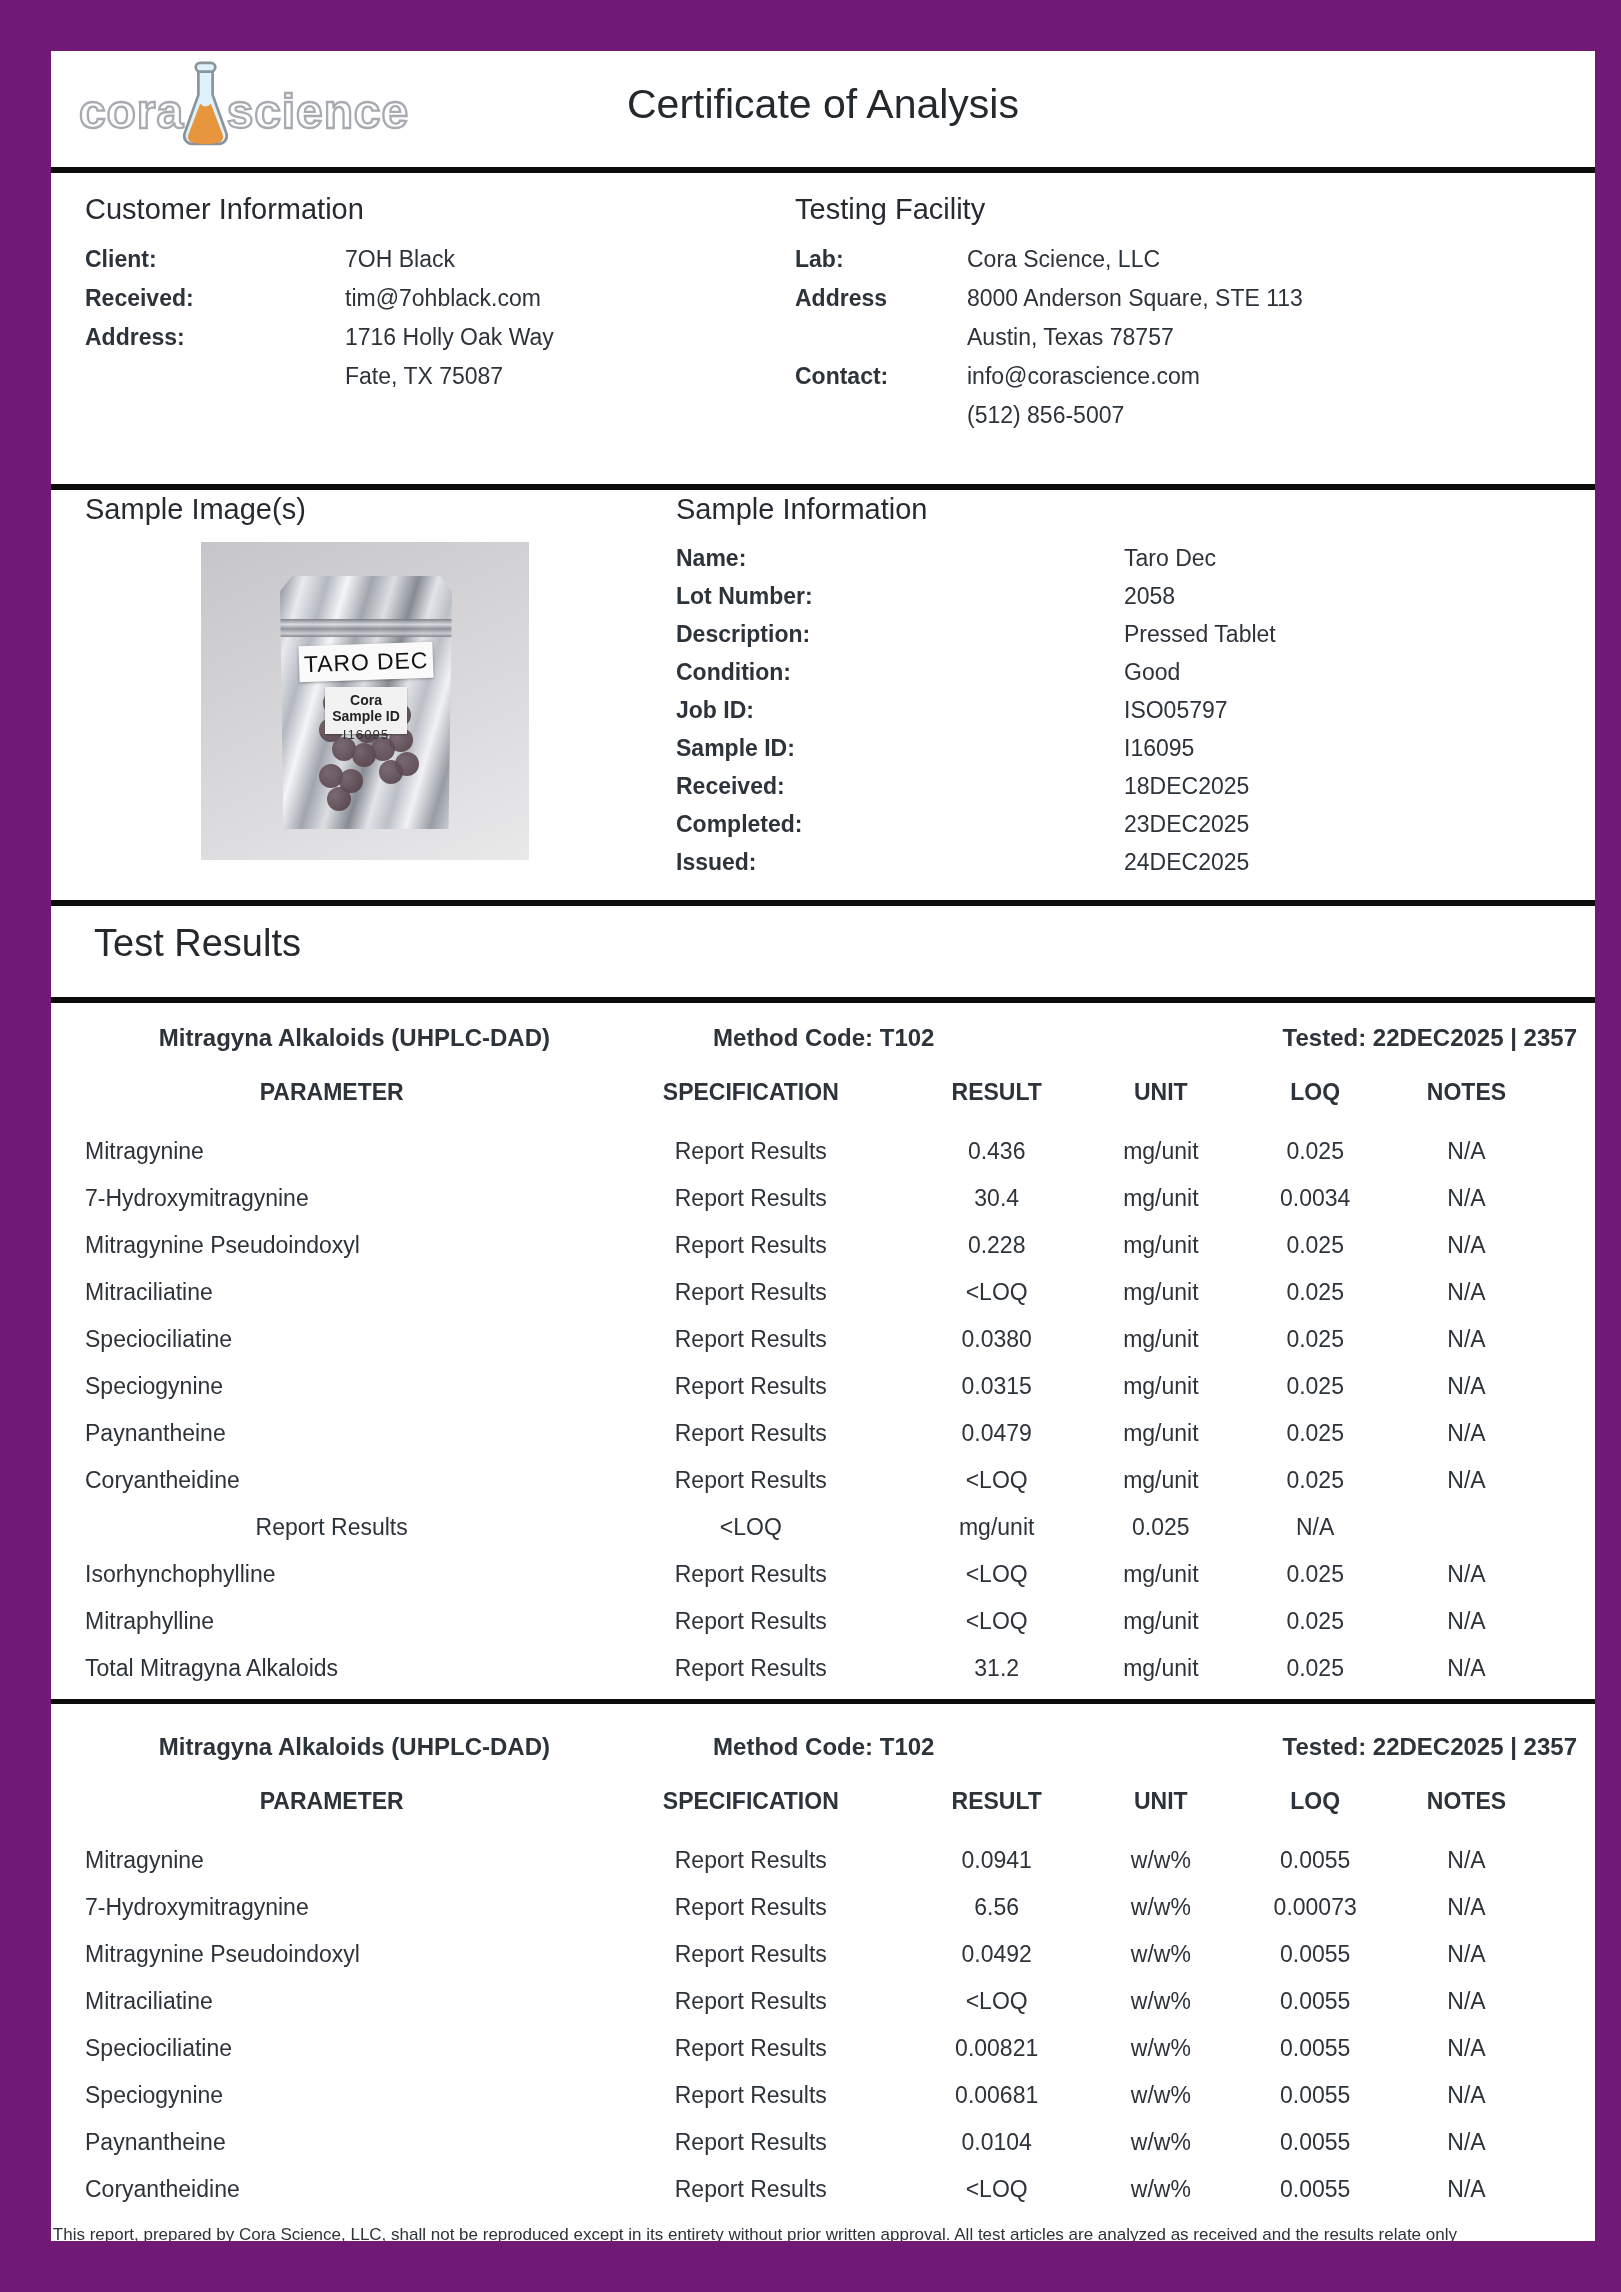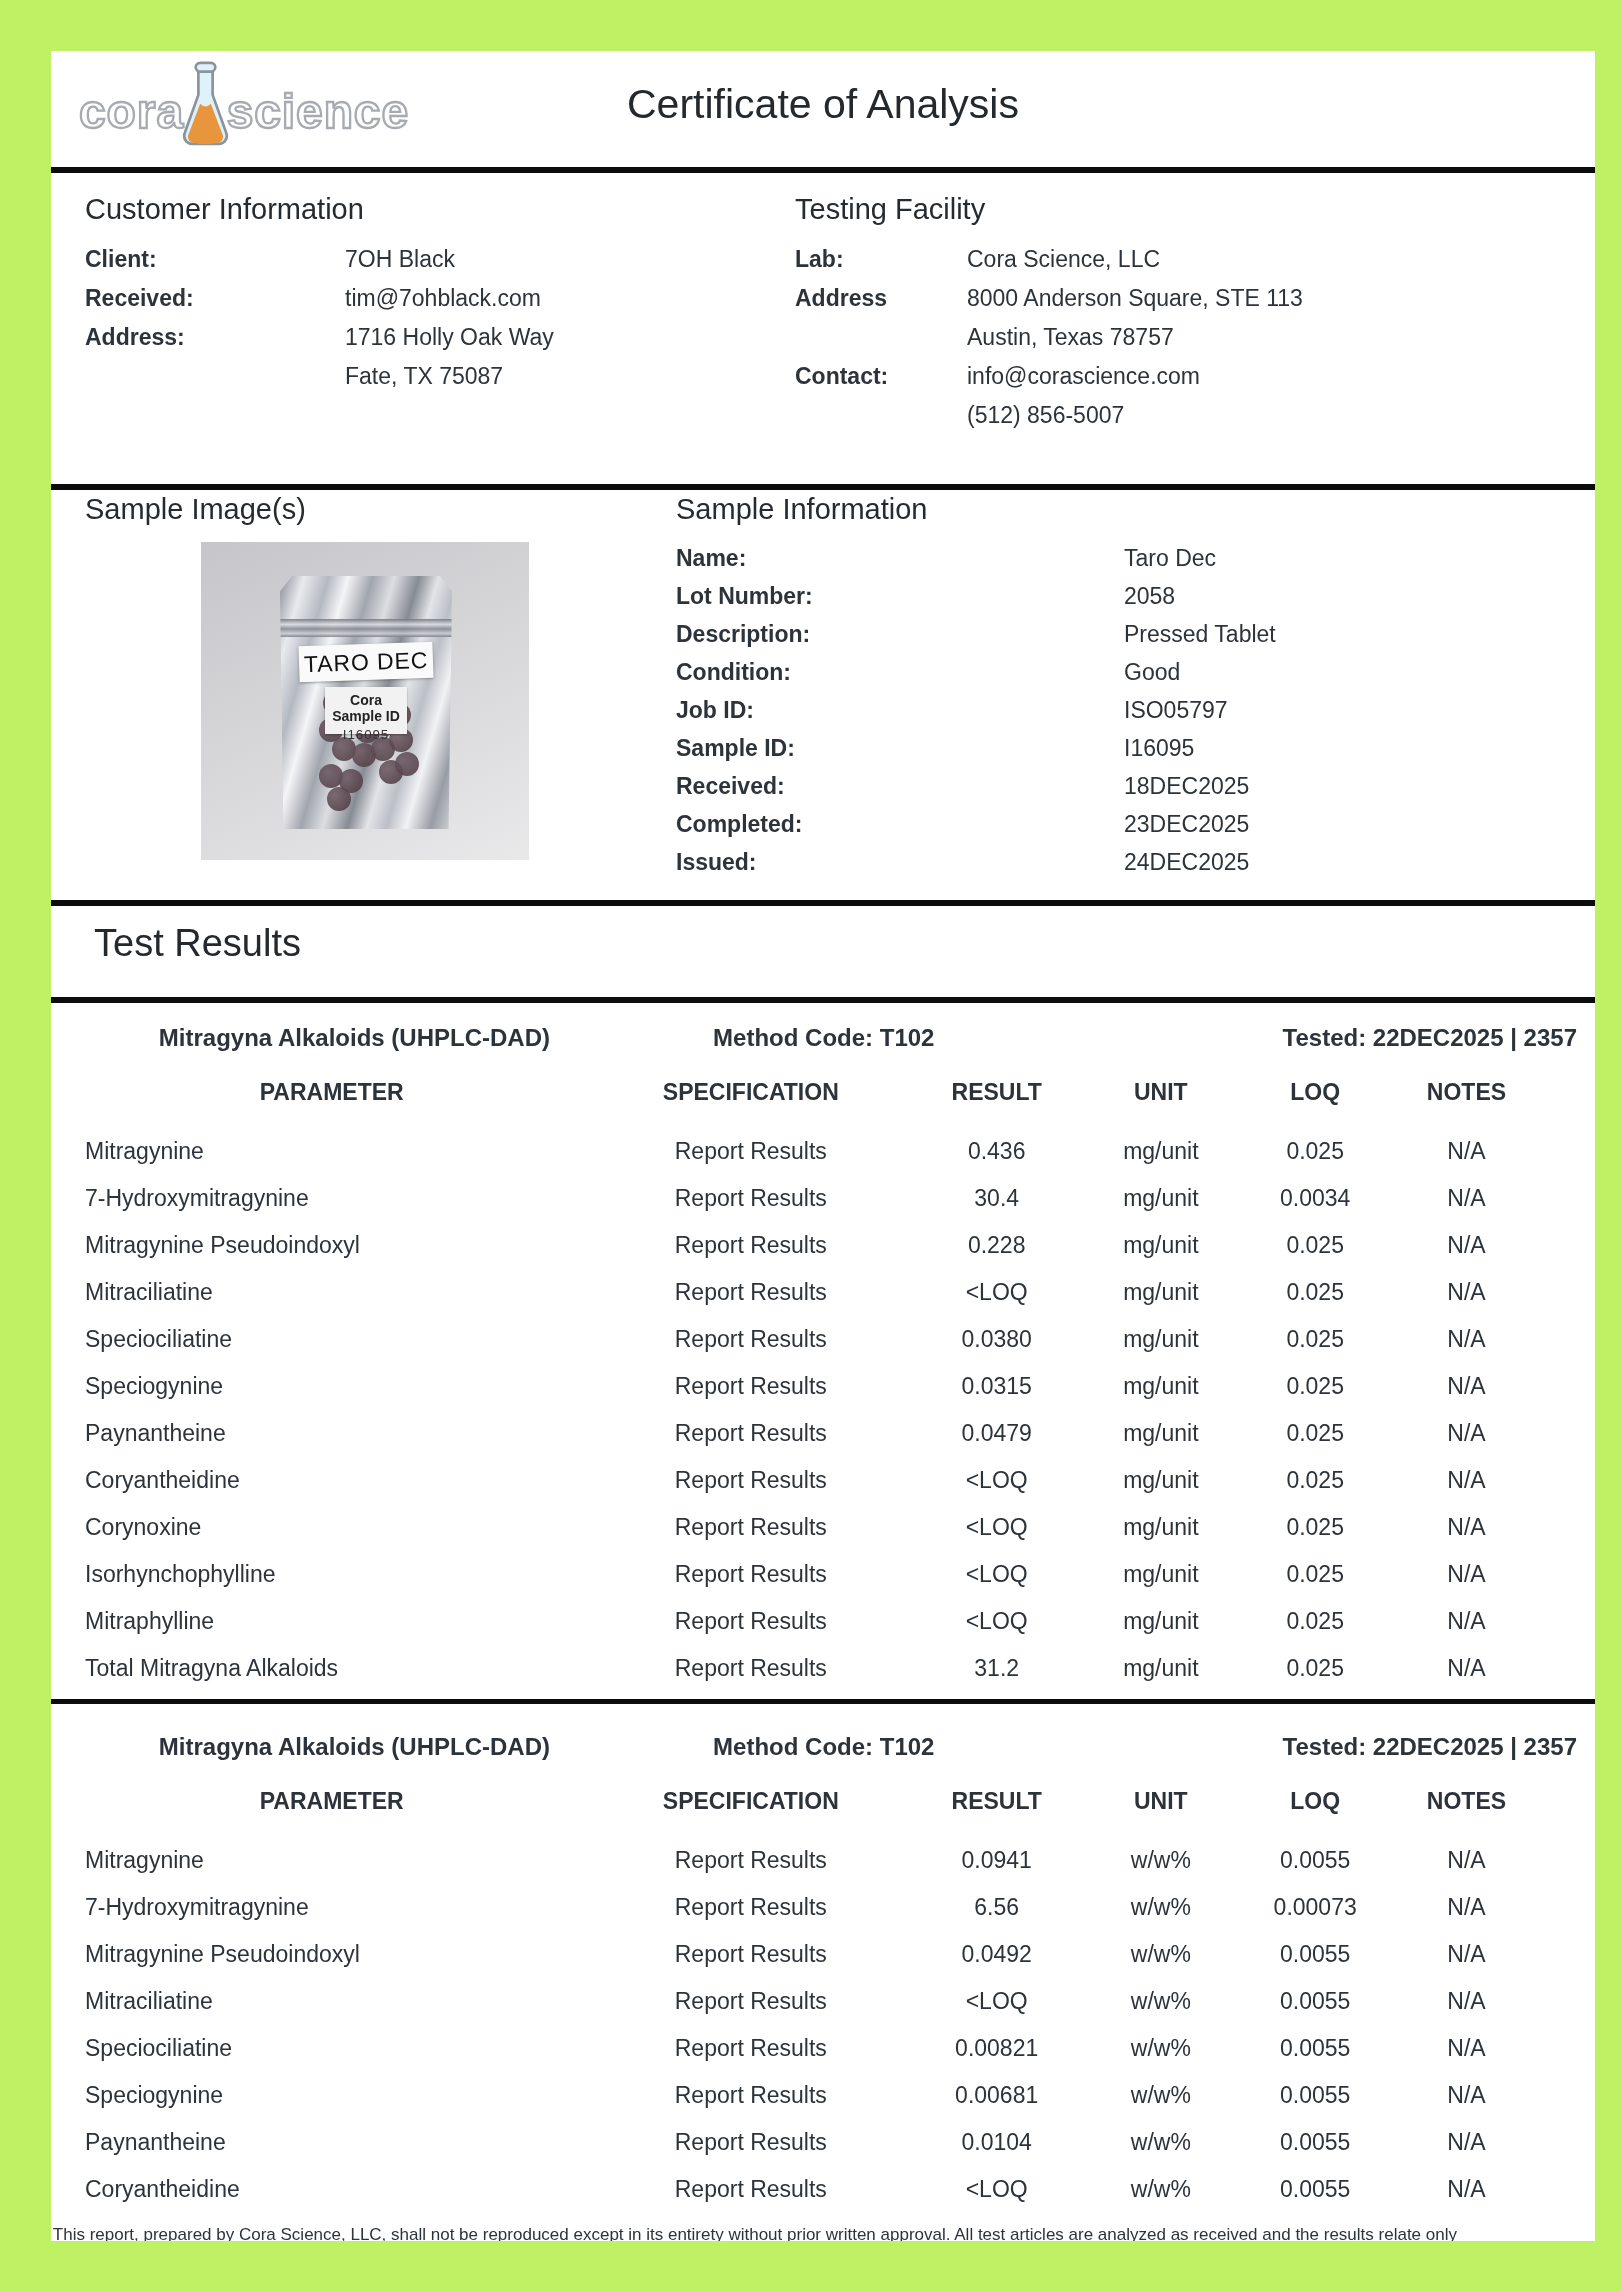--- a/index.html
+++ b/index.html
@@ -1,16 +1,16 @@
 <!DOCTYPE html>
 <html style="font-size:14.3px"><head>
 <meta charset="utf-8">
 <style>
   html,body{margin:0;padding:0;background:#000;}
-  .page{position:relative;width:1622px;height:2293px;background:#bef264;overflow:hidden;
+  .page{position:relative;width:1622px;height:2293px;background:#701a75;overflow:hidden;
         font-family:"Liberation Sans",sans-serif;color:#2d333a;}
   .sheet{position:absolute;left:51px;top:51px;width:1544px;height:2190px;background:#ffffff;overflow:hidden;}
 
   
   .logo{position:absolute;left:28px;top:7.2px;height:107px;display:flex;align-items:center;}
   .logo-word{font-size:48px;font-weight:700;letter-spacing:0.9px;color:#fff;
              -webkit-text-stroke:2.3px #a7abb1;text-stroke:2.3px #a7abb1;line-height:1;}
   .flask{width:57px;height:106px;margin:0 -7.2px;position:relative;top:-1.8px;z-index:2;}
   .doc-title{position:absolute;left:0;top:30px;width:100%;text-align:center;font-size:41px;
              font-weight:400;color:#24292e;letter-spacing:0;}
@@ -329,21 +329,20 @@
           <div class="trow">
             <span class="c-param">Coryantheidine</span>
             <span>Report Results</span>
             <span>&lt;LOQ</span>
             <span>mg/unit</span>
             <span>0.025</span>
             <span>N/A</span>
           </div>
 
           <div class="trow">
-            <span class="c-param">Corynoxine</span>
             <span>Report Results</span>
             <span>&lt;LOQ</span>
             <span>mg/unit</span>
             <span>0.025</span>
             <span>N/A</span>
           </div>
 
           <div class="trow">
             <span class="c-param">Isorhynchophylline</span>
             <span>Report Results</span>

